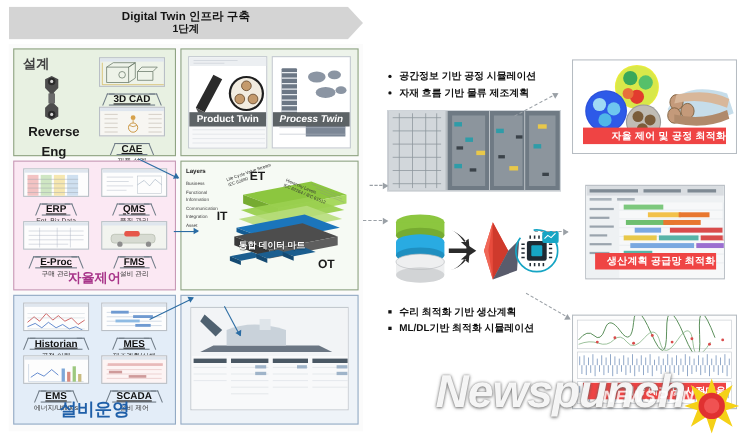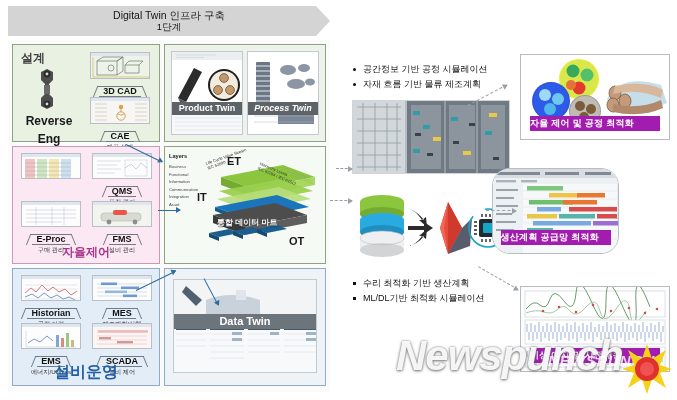--- a/index.html
+++ b/index.html
@@ -2,21 +2,21 @@
 <html><head>
 <meta charset="utf-8">
 <style>
   html,body{margin:0;padding:0;background:#fff;}
   body{width:677px;height:400px;overflow:hidden;
        font-family:"Liberation Sans","DejaVu Sans",sans-serif;color:#1a1a1a;}
   #root{position:relative;width:677px;height:400px;background:#ffffff;}
 
   
   .banner{position:absolute;top:6px;height:30px;display:flex;align-items:center;
-          justify-content:center;text-align:center;line-height:1.12;font-weight:normal;}
+          justify-content:center;text-align:center;line-height:1.12;font-weight:bold;}
   .banner .t1{font-size:10.5px;}
   .banner .t2{font-size:9.5px;}
   .banner-1{left:8px;width:322px;background:#d4d4d4;color:#141414;
             clip-path:polygon(0 0, calc(100% - 14px) 0, 100% 50%, calc(100% - 14px) 100%, 0 100%);}
   .banner-2{left:336px;width:333px;background:#444444;color:#ffffff;
             clip-path:polygon(0 0, calc(100% - 14px) 0, 100% 50%, calc(100% - 14px) 100%, 0 100%);}
 
   
   .stage1{position:absolute;left:8px;top:40px;width:322px;height:352px;
           background:#fbfbfb;}
@@ -36,41 +36,41 @@
   
   .thumb{position:relative;background:#fdfdfd;border:1px solid #b9bfc6;box-sizing:border-box;
          overflow:hidden;}
   .thumb .tb{position:absolute;top:0;left:0;right:0;height:3px;background:#dfe6ee;}
 
   
   .mod{position:absolute;text-align:center;}
   .mod .tz{display:block;font-weight:bold;font-size:9px;color:#111;line-height:1.05;
            border-top:1px solid #6f7b86;border-bottom:1px solid #6f7b86;padding:0 4px;}
   .mod .sub{display:block;font-size:6.2px;color:#333;line-height:1.2;margin-top:0px;}
-  .mod .tzw{display:inline-block;position:relative;padding:0 4px;}
+  .mod .tzw{display:inline-block;position:relative;padding:0 4px;text-decoration:underline;}
   .mod .tzw:before,.mod .tzw:after{content:"";position:absolute;top:0;bottom:0;width:6px;
        border-top:1px solid #6f7b86;}
   .mod .tzw:before{left:0;transform:skewX(-22deg);border-left:1px solid #6f7b86;}
   .mod .tzw:after{right:0;transform:skewX(22deg);border-right:1px solid #6f7b86;}
 
   .caption-dark{position:absolute;background:#5d6366;color:#fff;font-weight:bold;
                 font-size:9px;text-align:center;line-height:13px;height:13px;}
 
   
   .bullets{position:absolute;font-size:9px;line-height:15px;color:#111;}
-  .bullets li{list-style:none;position:relative;padding-left:11px;white-space:nowrap;}
+  .bullets li{list-style:none;position:relative;padding-left:11px;white-space:nowrap;font-weight:bold;}
   .bullets li:before{content:"";position:absolute;left:1px;top:6px;width:3px;height:3px;
                      background:#111;border-radius:50%;}
   .bullets.sq li:before{border-radius:0;}
   .bullets ul{margin:0;padding:0;}
 
   .resbox{position:absolute;border:1px solid #b6bcc2;background:#fff;box-sizing:border-box;
           overflow:hidden;}
   .resbox .cap{position:absolute;left:6%;right:6%;bottom:8px;height:15px;line-height:15px;
-               background:#a21caf;color:#fff;font-size:9px;font-weight:bold;text-align:left;
+               background:#ef4444;color:#fff;font-size:9px;font-weight:bold;text-align:right;
                letter-spacing:.3px;}
 
   .arrow-dash{position:absolute;height:1px;border-top:1px dashed #9aa0a6;}
   .arrow-dash:after{content:"";position:absolute;right:-1px;top:-3px;width:0;height:0;
        border-left:5px solid #9aa0a6;border-top:3px solid transparent;border-bottom:3px solid transparent;}
 
   .arrow-solid{position:absolute;height:1px;background:#2b6ca3;}
   .arrow-solid:after{content:"";position:absolute;right:-1px;top:-3px;width:0;height:0;
        border-left:5px solid #2b6ca3;border-top:3px solid transparent;border-bottom:3px solid transparent;}
 
@@ -158,20 +158,24 @@
         <div class="tb"></div>
         <svg width="60" height="26" viewBox="0 0 60 26" style="position:absolute;top:3px;">
           <rect x="3" y="2" width="10" height="20" fill="#f3c3c3"></rect>
           <rect x="15" y="2" width="10" height="20" fill="#cfe6c3"></rect>
           <rect x="27" y="2" width="10" height="20" fill="#f6e7b0"></rect>
           <rect x="39" y="2" width="10" height="20" fill="#cfe0f0"></rect>
           <g stroke="#9aa3ad" stroke-width="0.4">
             <path d="M3 6 h46 M3 10 h46 M3 14 h46 M3 18 h46"></path>
           </g>
         </svg>
+      </div>
+      <div class="mod" style="left:4px;top:33px;width:68px;">
+        <span class="tzw"><span class="tz">ERP</span></span>
+        <span class="sub">Ent. Biz Data</span>
       </div>
 
       <div class="thumb" style="position:absolute;left:79px;top:6px;width:60px;height:26px;">
         <div class="tb"></div>
         <svg width="60" height="26" viewBox="0 0 60 26" style="position:absolute;top:3px;">
           <g stroke="#aab4c0" stroke-width="0.4" fill="none">
             <path d="M4 4 h24 M4 8 h20 M4 12 h24 M4 16 h18"></path>
             <rect x="32" y="3" width="22" height="16"></rect>
             <path d="M32 11 l6-4 5 5 5-6 6 5" stroke="#7f93ab"></path>
           </g>
@@ -410,21 +414,20 @@
             <path d="M110 54 h34 M110 60 h34 M110 66 h34 M110 72 h34"></path>
           </g>
           <g fill="#9fb4c9">
             <rect x="58" y="52" width="10" height="3"></rect>
               <rect x="58" y="58" width="10" height="3"></rect>
             <rect x="96" y="52" width="9" height="3"></rect>
               <rect x="132" y="52" width="10" height="3"></rect>
             <rect x="132" y="58" width="10" height="3"></rect>
           </g>
         </svg>
-        <div class="caption-dark" style="left:0;right:0;top:34px;height:15px;line-height:15px;font-size:11px;background:#6d757c;">Data Twin</div>
       </div>
     </div>
 
     <div class="arrow-solid" style="left:118px;top:104px;width:40px;transform:rotate(26deg);transform-origin:left center;"></div>
     <div class="arrow-solid" style="left:150px;top:170px;width:22px;"></div>
     <div class="arrow-solid" style="left:128px;top:250px;width:44px;transform:rotate(-26deg);transform-origin:left center;"></div>
     <div class="arrow-solid" style="left:196px;top:238px;width:30px;transform:rotate(62deg);transform-origin:left center;"></div>
   </div>
 
   <div class="bullets" style="left:352px;top:62px;">
@@ -559,21 +562,21 @@
           <ellipse cx="6" cy="32" rx="6" ry="7"></ellipse>
           <ellipse cx="18" cy="28" rx="6" ry="7"></ellipse>
         </g>
         <path d="M8 13 q30 -6 48 4 l-2 8 q-24 -10 -48 -4z" fill="#d8b79a"></path>
         <path d="M6 39 q28 6 50 -4 l-2 -8 q-22 10 -48 4z" fill="#b08a6b"></path>
       </g>
     </svg>
     <div class="cap">자율 제어 및 공정 최적화</div>
   </div>
 
-  <div class="resbox" style="left:492px;top:168px;width:127px;height:86px;border-radius:18px;">
+  <div class="resbox" style="left:532px;top:168px;width:127px;height:86px;">
     <svg width="148" height="84" viewBox="0 0 148 84">
       <rect width="148" height="84" fill="#f7f8f9"></rect>
       <rect x="0" y="0" width="148" height="9" fill="#d9dde1"></rect>
       <g fill="#7f8a94">
           <rect x="3" y="3" width="44" height="3"></rect>
           <rect x="52" y="3" width="34" height="3"></rect>
           <rect x="92" y="3" width="26" height="3"></rect>
         </g>
       <rect x="0" y="9" width="148" height="6" fill="#eef1f3"></rect>
       <g fill="#aab3bb">

